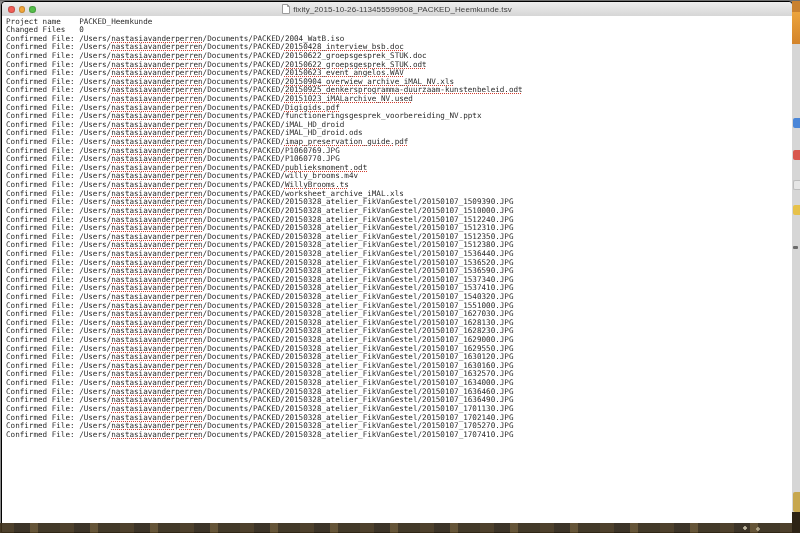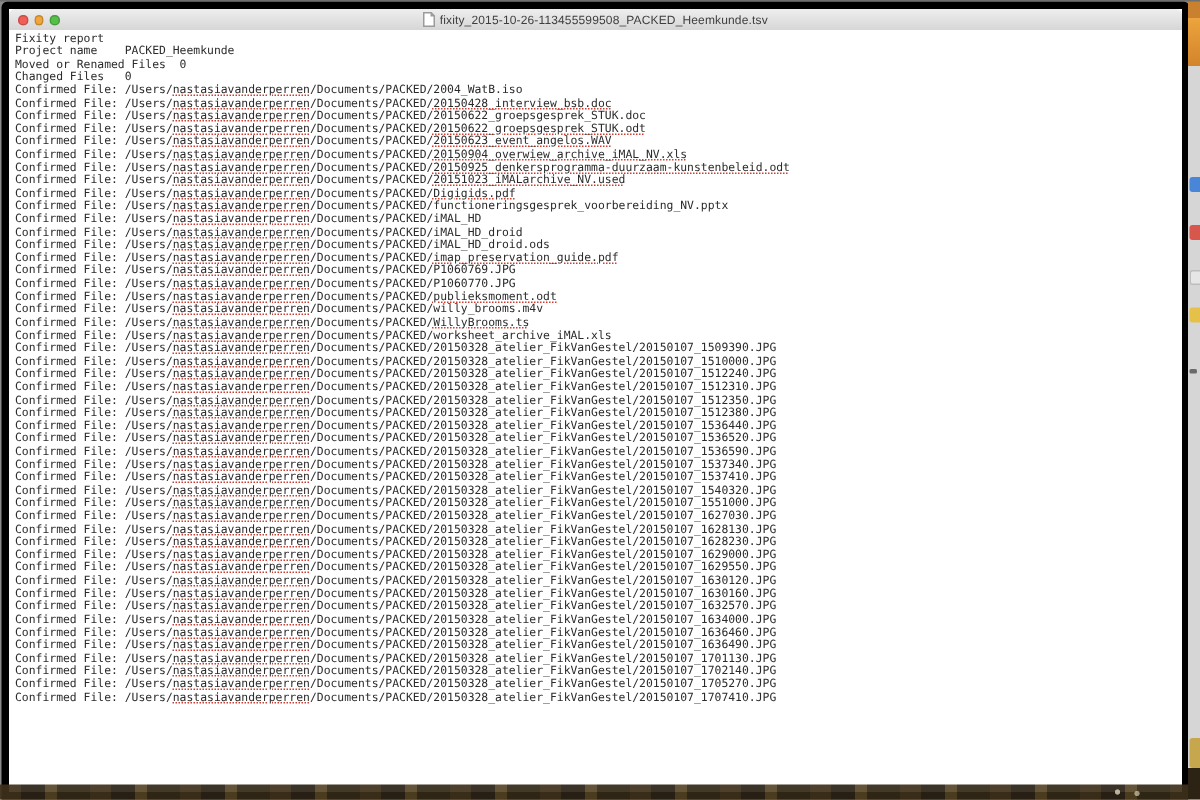--- a/index.html
+++ b/index.html
@@ -4,21 +4,21 @@
 <style>
   html,body{margin:0;padding:0;}
   body{
     width:800px;height:533px;overflow:hidden;position:relative;
     background:#8a8a8a;
     font-family:"Liberation Sans",sans-serif;
   }
   
   .window{
     position:absolute;left:1px;top:1px;width:792px;height:532px;
-    background:#ffffff;border:5px solid #000000;border-radius:4px 4px 0 0;
+    background:#ffffff;border:1px solid #000000;border-radius:4px 4px 0 0;
     box-sizing:border-box;overflow:hidden;
   }
   .titlebar{
     position:relative;height:14px;
     background:linear-gradient(#eeeeee,#d6d6d6);
     border-bottom:1px solid #a9a9a9;
     border-radius:4px 4px 0 0;
   }
   .lights{position:absolute;left:6px;top:4px;display:flex;gap:4px;}
   .light{width:6.5px;height:6.5px;border-radius:50%;box-sizing:border-box;border:0.5px solid rgba(0,0,0,.18);}
@@ -86,35 +86,32 @@
       <span class="doc-icon">
         <svg width="8" height="10" viewBox="0 0 8 10">
           <path d="M0.5 0.5 L5.5 0.5 L7.5 2.5 L7.5 9.5 L0.5 9.5 Z" fill="#ffffff" stroke="#9b9b9b" stroke-width="1"></path>
           <path d="M5.5 0.5 L5.5 2.5 L7.5 2.5" fill="none" stroke="#9b9b9b" stroke-width="1"></path>
         </svg>
       </span>
       <span class="title-text">fixity_2015-10-26-113455599508_PACKED_Heemkunde.tsv</span>
     </div>
   </div>
   <div class="content" id="content">
-      <div class="ln">Fixity report</div>
       <div class="ln">Project name	PACKED_Heemkunde</div>
-      <div class="ln">Moved or Renamed Files	0</div>
       <div class="ln">Changed Files	0</div>
       <div class="ln"><span>Confirmed File: </span><span>/Users/</span><span class="sp">nastasiavanderperren</span><span>/Documents/PACKED/</span><span>2004_WatB.iso</span></div>
       <div class="ln"><span>Confirmed File: </span><span>/Users/</span><span class="sp">nastasiavanderperren</span><span>/Documents/PACKED/</span><span class="sp">20150428_interview_bsb.doc</span></div>
       <div class="ln"><span>Confirmed File: </span><span>/Users/</span><span class="sp">nastasiavanderperren</span><span>/Documents/PACKED/</span><span>20150622_groepsgesprek_STUK.doc</span></div>
       <div class="ln"><span>Confirmed File: </span><span>/Users/</span><span class="sp">nastasiavanderperren</span><span>/Documents/PACKED/</span><span class="sp">20150622_groepsgesprek_STUK.odt</span></div>
       <div class="ln"><span>Confirmed File: </span><span>/Users/</span><span class="sp">nastasiavanderperren</span><span>/Documents/PACKED/</span><span class="sp">20150623_event_angelos.WAV</span></div>
       <div class="ln"><span>Confirmed File: </span><span>/Users/</span><span class="sp">nastasiavanderperren</span><span>/Documents/PACKED/</span><span class="sp">20150904_overwiew_archive_iMAL_NV.xls</span></div>
       <div class="ln"><span>Confirmed File: </span><span>/Users/</span><span class="sp">nastasiavanderperren</span><span>/Documents/PACKED/</span><span class="sp">20150925_denkersprogramma-duurzaam-kunstenbeleid.odt</span></div>
       <div class="ln"><span>Confirmed File: </span><span>/Users/</span><span class="sp">nastasiavanderperren</span><span>/Documents/PACKED/</span><span class="sp">20151023_iMALarchive_NV.used</span></div>
       <div class="ln"><span>Confirmed File: </span><span>/Users/</span><span class="sp">nastasiavanderperren</span><span>/Documents/PACKED/</span><span class="sp">Digigids.pdf</span></div>
       <div class="ln"><span>Confirmed File: </span><span>/Users/</span><span class="sp">nastasiavanderperren</span><span>/Documents/PACKED/</span><span>functioneringsgesprek_voorbereiding_NV.pptx</span></div>
-      <div class="ln"><span>Confirmed File: </span><span>/Users/</span><span class="sp">nastasiavanderperren</span><span>/Documents/PACKED/</span><span>iMAL_HD</span></div>
       <div class="ln"><span>Confirmed File: </span><span>/Users/</span><span class="sp">nastasiavanderperren</span><span>/Documents/PACKED/</span><span>iMAL_HD_droid</span></div>
       <div class="ln"><span>Confirmed File: </span><span>/Users/</span><span class="sp">nastasiavanderperren</span><span>/Documents/PACKED/</span><span>iMAL_HD_droid.ods</span></div>
       <div class="ln"><span>Confirmed File: </span><span>/Users/</span><span class="sp">nastasiavanderperren</span><span>/Documents/PACKED/</span><span class="sp">imap_preservation_guide.pdf</span></div>
       <div class="ln"><span>Confirmed File: </span><span>/Users/</span><span class="sp">nastasiavanderperren</span><span>/Documents/PACKED/</span><span>P1060769.JPG</span></div>
       <div class="ln"><span>Confirmed File: </span><span>/Users/</span><span class="sp">nastasiavanderperren</span><span>/Documents/PACKED/</span><span>P1060770.JPG</span></div>
       <div class="ln"><span>Confirmed File: </span><span>/Users/</span><span class="sp">nastasiavanderperren</span><span>/Documents/PACKED/</span><span class="sp">publieksmoment.odt</span></div>
       <div class="ln"><span>Confirmed File: </span><span>/Users/</span><span class="sp">nastasiavanderperren</span><span>/Documents/PACKED/</span><span>willy_brooms.m4v</span></div>
       <div class="ln"><span>Confirmed File: </span><span>/Users/</span><span class="sp">nastasiavanderperren</span><span>/Documents/PACKED/</span><span class="sp">WillyBrooms.ts</span></div>
       <div class="ln"><span>Confirmed File: </span><span>/Users/</span><span class="sp">nastasiavanderperren</span><span>/Documents/PACKED/</span><span>worksheet_archive_iMAL.xls</span></div>
       <div class="ln"><span>Confirmed File: </span><span>/Users/</span><span class="sp">nastasiavanderperren</span><span>/Documents/PACKED/</span><span>20150328_atelier_FikVanGestel/20150107_1509390.JPG</span></div>

